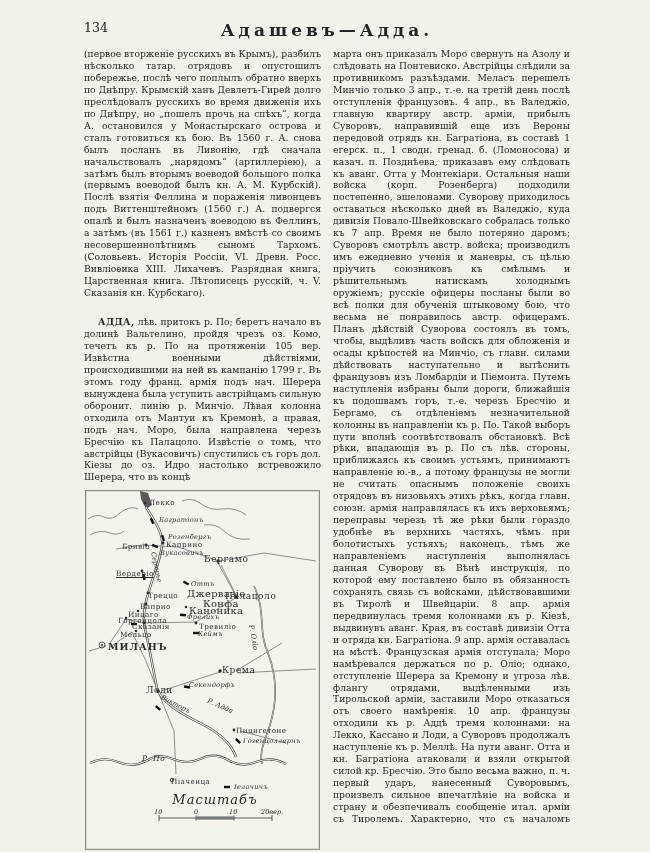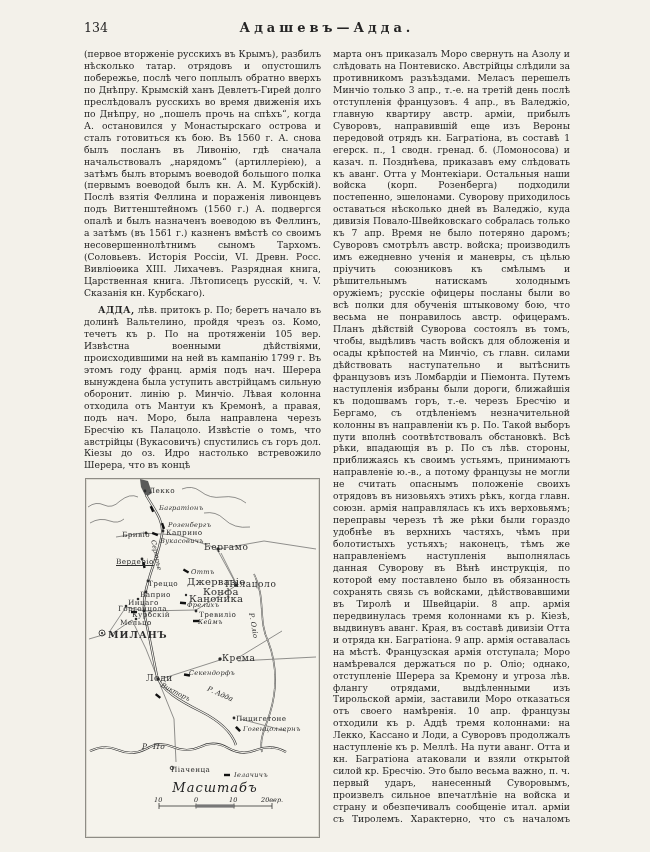--- a/index.html
+++ b/index.html
@@ -8,27 +8,27 @@
     background:#f3f1ea;
     font-family:"DejaVu Serif", serif;
     color:#242424;
     position:relative;
   }
   .page{padding:20px 80px 0 84px;}
   .pg-head{position:relative;height:22px;margin-bottom:6px;}
   .pg-num{position:absolute;left:0;top:0;font-size:12.5px;}
   .pg-title{
     position:absolute;left:0;right:0;top:0;text-align:center;
-    font-weight:bold;font-size:13px;letter-spacing:4px;
+    font-weight:bold;font-size:17px;letter-spacing:4px;
   }
   .cols{display:flex;gap:12px;}
   .col{width:237px;font-size:9.2px;line-height:11.95px;text-align:justify;word-spacing:-0.2px;}
   .col p{margin:0;}
   .col p.indent{text-indent:14px;}
-  .col p.gap{margin-top:5px;}
+  .col p.gap{margin-top:17px;}
   b.term{font-weight:bold;letter-spacing:.4px;}
   .right-col{height:775px;overflow:hidden;}
 
   
   .figure{
     margin-top:7px;margin-left:1px;
     width:233px;height:358px;
     border:1px solid #8e8c85;
     background:#f5f3ec;
     position:relative;
@@ -170,21 +170,21 @@
             <span class="ml general" style="left: 105px; top: 88px;">Оттъ</span>
             <span class="ml town-small" style="left: 101px; top: 97px;">Джервазіо</span>
             <span class="ml town" style="left: 62px; top: 99px;">Треццо</span>
             <span class="ml city" style="left: 139px; top: 100px;">Палацоло</span>
             <span class="ml town-small" style="left: 117px; top: 107px;">Конфа</span>
             <span class="ml town-small" style="left: 103px; top: 114px;">Каноника</span>
             <span class="ml town" style="left: 54px; top: 110px;">Ваприо</span>
             <span class="ml town" style="left: 42px; top: 118px;">Инцаго</span>
             <span class="ml general" style="left: 101px; top: 121px;">Фрелихъ</span>
             <span class="ml town" style="left: 12px; top: 124px; margin-left: 20px;">Горгонцола</span>
-            <span class="ml town" style="left: 46px; top: 130px;">Курбскій</span>
+            <span class="ml town" style="left: 46px; top: 130px;">Сказанія</span>
             <span class="ml town" style="left: 113px; top: 130px;">Тревиліо</span>
             <span class="ml town" style="left: 34px; top: 138px;">Мельцо</span>
             <span class="ml general" style="left: 112px; top: 138px;">Кеймъ</span>
             <span class="ml capital" style="left: 22px; top: 150px;">МИЛАНЪ</span>
             <span class="ml river-vert" style="left: 170px; top: 133px;">Р. Оліо</span>
             <span class="ml city" style="left: 136px; top: 174px;">Крема</span>
             <span class="ml general" style="left: 103px; top: 189px;">Секендорфъ</span>
             <span class="ml city" style="left: 60px; top: 194px;">Лоди</span>
             <span class="ml general-diag" style="left: 73px; top: 208px;">Викторъ</span>
             <span class="ml river-diag" style="left: 120px; top: 210px;">Р. Адда</span>

